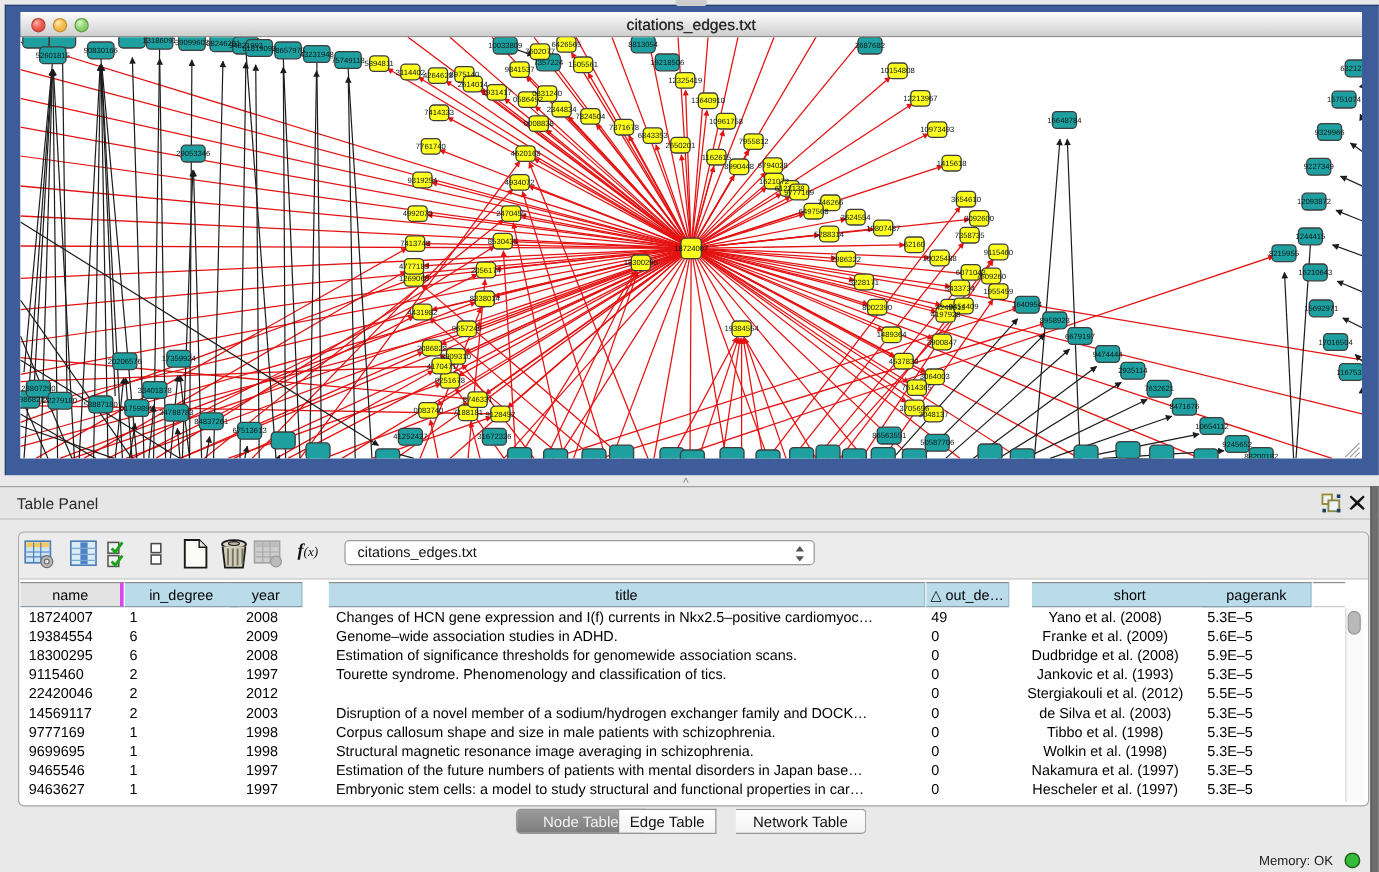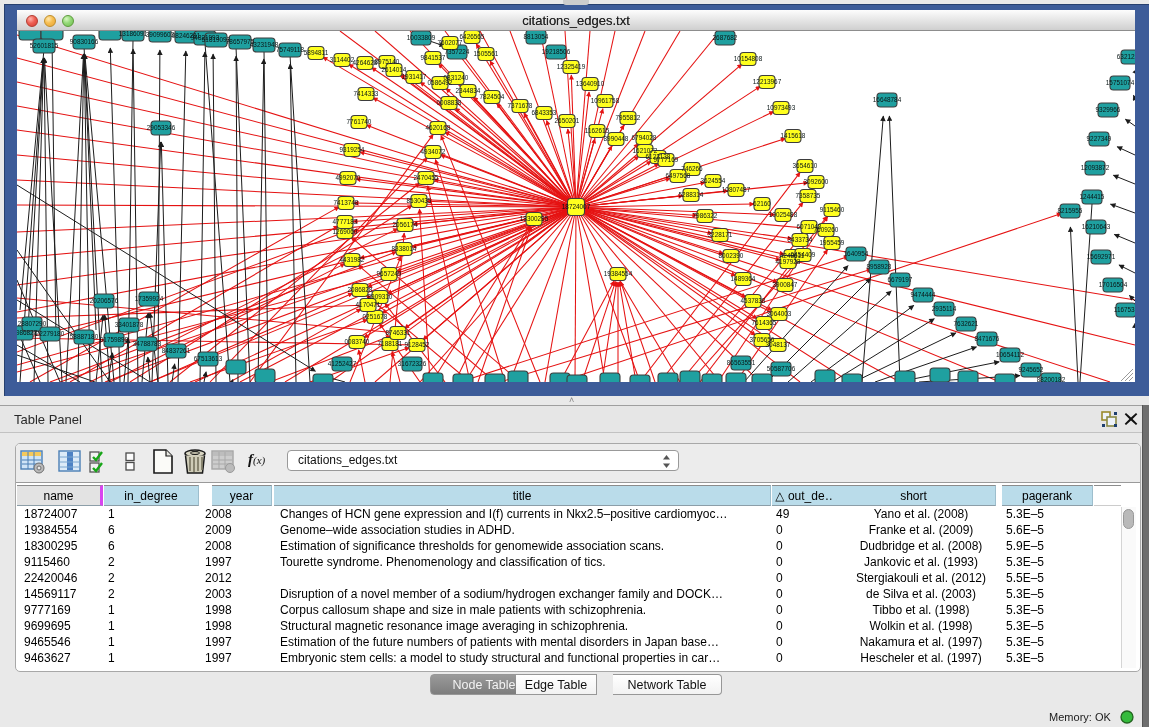--- a/index.html
+++ b/index.html
@@ -685,24 +685,24 @@
   </svg>
 <div class="abs" style="left:248px;top:451px;font-size:15px;color:#111;font-family:'Liberation Serif',serif"><i><b>f</b><span style="font-size:11px">(x)</span></i></div>
 
 <div class="abs" id="combo">citations_edges.txt
  <svg style="position:absolute;right:7px;top:4px" width="9" height="13" viewBox="0 0 9 13">
  <path d="M4.5 0L8 4.5H1z" fill="#555"></path>
       <path d="M4.5 13L8 8.5H1z" fill="#555"></path>
     </svg></div>
 <div class="hdr" style="left:17px;width:86px;background:#e3e3e3;border-right:3px solid #d946ef">name</div>
 <div class="hdr" style="left:104px;width:95px">in_degree</div>
-<div class="hdr" style="left:212px;width:60px">year</div>
+<div class="hdr" style="left:192px;width:60px">year</div>
 <div class="hdr" style="left:274px;width:497px">title</div>
 <div class="hdr" style="left:772px;width:69px">△ out_de…</div>
-<div class="hdr" style="left:832px;width:164px">short</div>
+<div class="hdr" style="left:860px;width:164px">short</div>
 <div class="hdr" style="left:1002px;width:91px">pagerank</div>
 <div class="hdr" style="left:1094px;width:27px;border-right:none;background:#fff;border-bottom-color:#ccc"></div>
 <div class="trow" style="top:506px">
     <span style="left:24px">18724007</span>
     <span style="left:108px">1</span>
     <span style="left:205px">2008</span>
     <span style="left:280px">Changes of HCN gene expression and I(f) currents in Nkx2.5–positive cardiomyoc…</span>
     <span style="left:776px">49</span>
     <span class="ctr" style="left:842px;width:158px">Yano et al. (2008)</span>
     <span style="left:1006px">5.3E–5</span>

